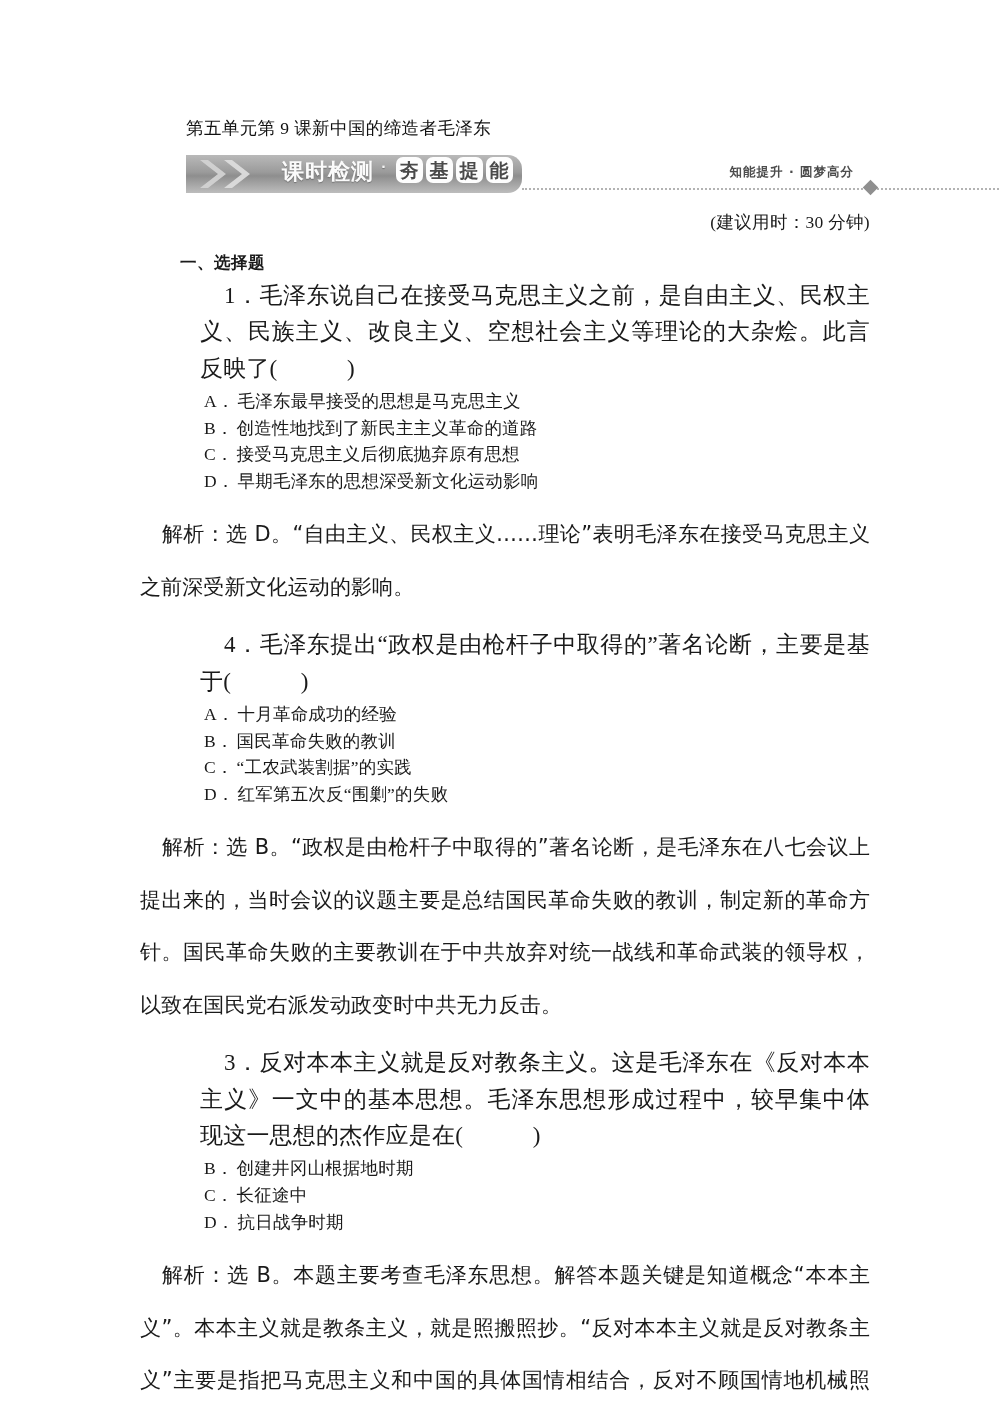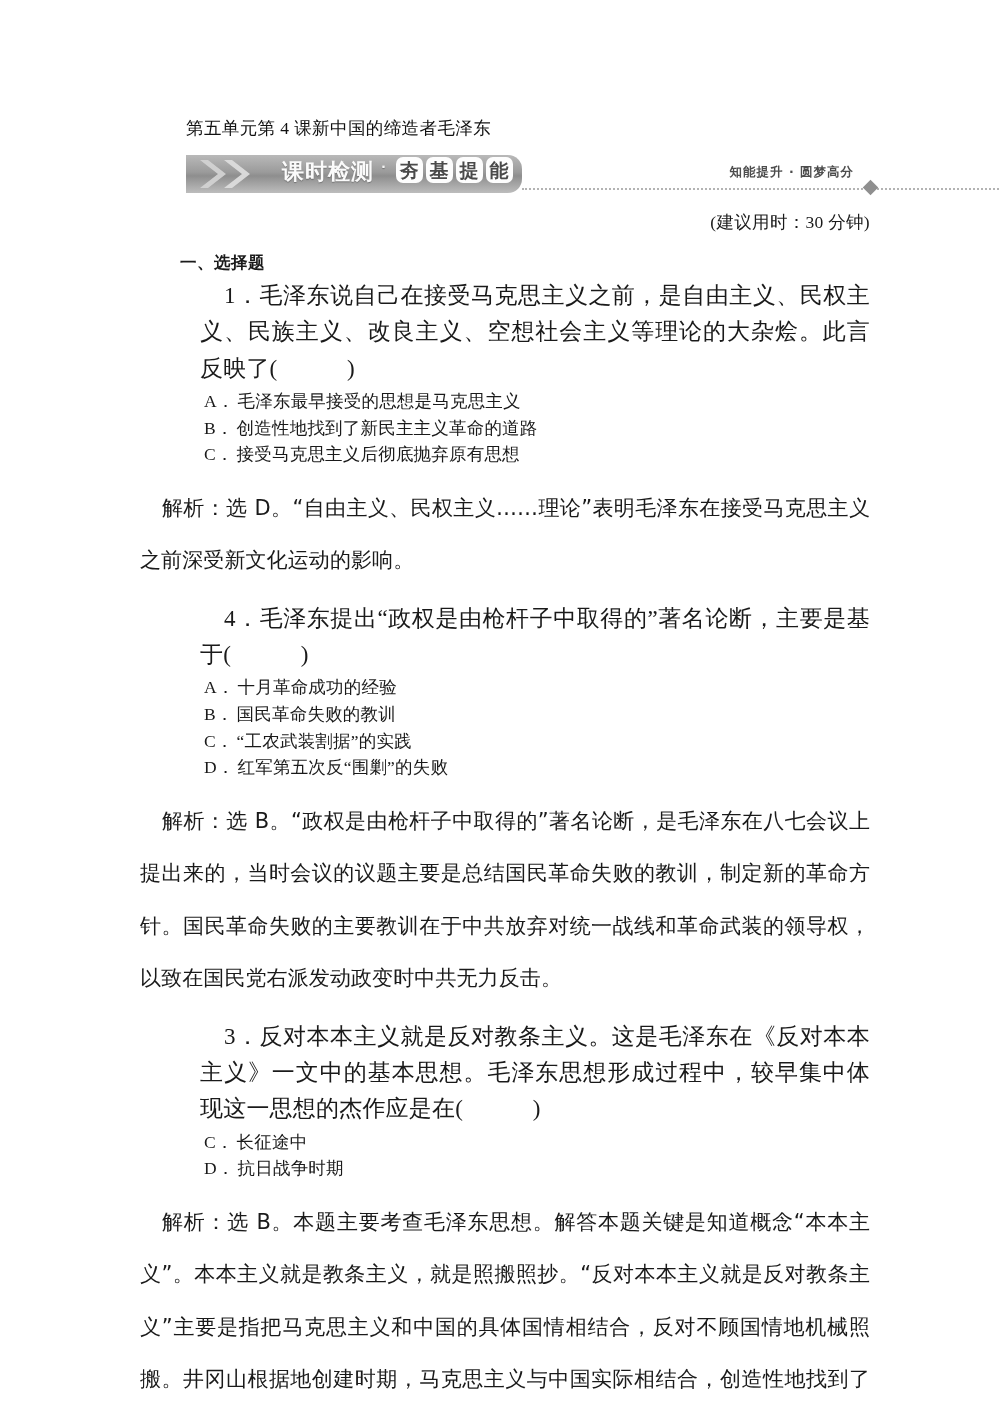--- a/index.html
+++ b/index.html
@@ -177,21 +177,21 @@
   .analysis .ana-indent {
     display: inline;
     padding-left: 22px;
   }
 </style>
 </head>
 <body>
 
 <div class="page">
 
-  <div class="breadcrumb">第五单元第 4 课新中国的缔造者毛泽东</div>
+  <div class="breadcrumb">第五单元第 9 课新中国的缔造者毛泽东</div>
 
   <div class="banner-wrap">
     <div class="banner-bar"></div>
     <svg class="banner-chevrons" viewBox="0 0 74 32" xmlns="http://www.w3.org/2000/svg">
       <path d="M2 2 L20 16 L2 30 L10 30 L28 16 L10 2 Z" fill="#d2d2d2" opacity="0.95"></path>
       <path d="M26 2 L44 16 L26 30 L34 30 L52 16 L34 2 Z" fill="#dcdcdc" opacity="0.95"></path>
     </svg>
     <div class="banner-title">
       <span>课时检测</span>
       <span class="banner-dot">·</span>
@@ -211,33 +211,35 @@
 
     <div class="time-hint">(建议用时：30 分钟)</div>
 
     <div class="section-heading">一、选择题</div>
 
     <div>
       <p class="q-stem">1．毛泽东说自己在接受马克思主义之前，是自由主义、民权主义、民族主义、改良主义、空想社会主义等理论的大杂烩。此言反映了(　　　)</p>
       <p class="q-opt"><span class="opt-label">A．</span><span>毛泽东最早接受的思想是马克思主义</span></p>
       <p class="q-opt"><span class="opt-label">B．</span><span>创造性地找到了新民主主义革命的道路</span></p>
       <p class="q-opt"><span class="opt-label">C．</span><span>接受马克思主义后彻底抛弃原有思想</span></p>
+      <p class="q-opt"><span class="opt-label">D．</span><span>早期毛泽东的思想深受新文化运动影响</span></p>
       <p class="analysis"><span class="ana-indent">解析：选 D。“自由主义、民权主义……理论”表明毛泽东在接受马克思主义之前深受新文化运动的影响。</span></p>
     </div>
 
     <div>
       <p class="q-stem">4．毛泽东提出“政权是由枪杆子中取得的”著名论断，主要是基于(　　　)</p>
       <p class="q-opt"><span class="opt-label">A．</span><span>十月革命成功的经验</span></p>
       <p class="q-opt"><span class="opt-label">B．</span><span>国民革命失败的教训</span></p>
       <p class="q-opt"><span class="opt-label">C．</span><span>“工农武装割据”的实践</span></p>
       <p class="q-opt"><span class="opt-label">D．</span><span>红军第五次反“围剿”的失败</span></p>
       <p class="analysis"><span class="ana-indent">解析：选 B。“政权是由枪杆子中取得的”著名论断，是毛泽东在八七会议上提出来的，当时会议的议题主要是总结国民革命失败的教训，制定新的革命方针。国民革命失败的主要教训在于中共放弃对统一战线和革命武装的领导权，以致在国民党右派发动政变时中共无力反击。</span></p>
     </div>
 
     <div>
       <p class="q-stem">3．反对本本主义就是反对教条主义。这是毛泽东在《反对本本主义》一文中的基本思想。毛泽东思想形成过程中，较早集中体现这一思想的杰作应是在(　　　)</p>
+      <p class="q-opt"><span class="opt-label">B．</span><span>创建井冈山根据地时期</span></p>
       <p class="q-opt"><span class="opt-label">C．</span><span>长征途中</span></p>
       <p class="q-opt"><span class="opt-label">D．</span><span>抗日战争时期</span></p>
       <p class="analysis"><span class="ana-indent">解析：选 B。本题主要考查毛泽东思想。解答本题关键是知道概念“本本主义”。本本主义就是教条主义，就是照搬照抄。“反对本本主义就是反对教条主义”主要是指把马克思主义和中国的具体国情相结合，反对不顾国情地机械照搬。井冈山根据地创建时期，马克思主义与中国实际相结合，创造性地找到了新民主主义革命的道路。抗日战争时期，又创造性地提出新民主主义革命的科学概念。另外，还要注意题干中“较早”这个限制语。故应选 B。</span></p>
     </div>
 
   </div>
 </div>
 
 </body></html>

